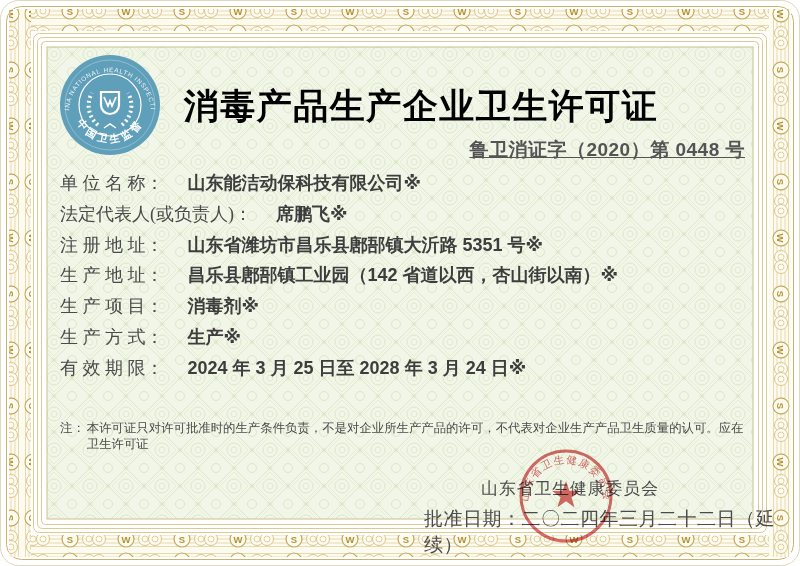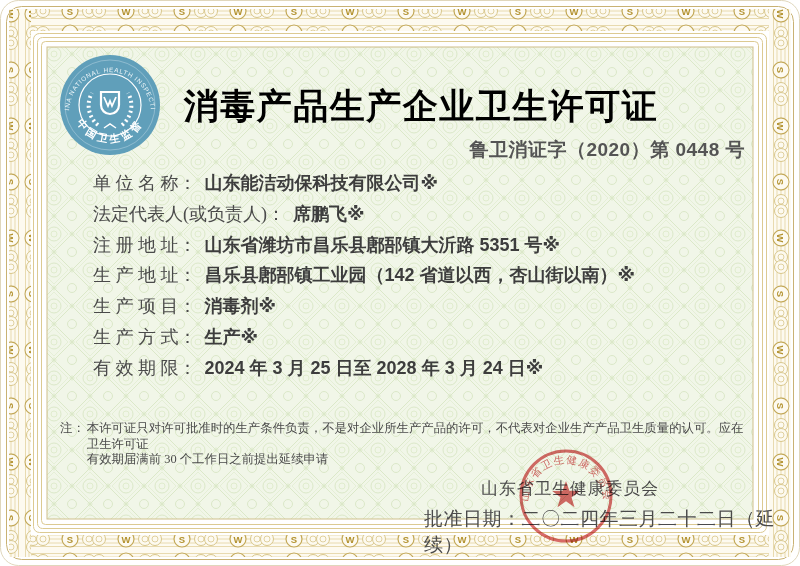--- a/index.html
+++ b/index.html
@@ -4,25 +4,25 @@
 <style>
   html,body{margin:0;padding:0;background:#ffffff;}
   #stage{position:relative;width:800px;height:566px;margin:0 auto;overflow:hidden;
          font-family:"Liberation Sans","DejaVu Sans",sans-serif;}
   .bg{position:absolute;left:0;top:0;}
   .layer{position:absolute;left:0;top:0;width:800px;height:566px;}
   .logo-wrap{position:absolute;left:58px;top:53px;width:104px;height:104px;}
   .title{position:absolute;left:42px;right:0;top:66px;text-align:center;
          font-size:35px;font-weight:700;letter-spacing:1.5px;color:#000000;margin-top:17px;}
   .license-no{position:absolute;right:55px;top:137px;font-size:19px;font-weight:700;
-              color:#545454;letter-spacing:0.5px;}
+              color:#545454;letter-spacing:0.5px;text-decoration:underline;}
   .fields{position:absolute;left:60px;top:168px;width:700px;}
   .frow{height:30.8px;line-height:30.8px;white-space:nowrap;font-size:18px;}
-  .flabel{font-family:"Liberation Serif","DejaVu Serif",serif;color:#4a4a4a;margin-left:33px;}
-  .fvalue{font-weight:700;color:#3d3d3d;margin-left:8px;}
+  .flabel{font-family:"Liberation Serif","DejaVu Serif",serif;color:#4a4a4a;}
+  .fvalue{font-weight:700;color:#3d3d3d;margin-left:24px;}
   .note{position:absolute;left:60px;top:421px;width:692px;display:flex;
         font-family:"Liberation Serif","DejaVu Serif",serif;
         font-size:12.4px;line-height:15.5px;color:#4a4a4a;}
   .note-prefix{flex:0 0 auto;margin-right:2px;}
   .authority{position:absolute;left:420px;top:477px;width:300px;text-align:center;
              font-size:16.8px;color:#4a4a4a;letter-spacing:1px;}
   .approval{position:absolute;left:424px;top:506px;font-size:19px;color:#4a4a4a;
             letter-spacing:0.5px;}
   .seal-wrap{position:absolute;left:511px;top:442px;width:110px;height:110px;
              mix-blend-mode:multiply;opacity:0.82;}
@@ -139,21 +139,20 @@
       </div>
       <div class="frow">
         <span class="flabel">有 效 期 限：</span><span class="fvalue">2024 年 3 月 25 日至 2028 年 3 月 24 日※</span>
       </div>
     </div>
 
     <div class="note">
       <span class="note-prefix">注：</span>
       <span>
         <span>本许可证只对许可批准时的生产条件负责，不是对企业所生产产品的许可，不代表对企业生产产品卫生质量的认可。应在卫生许可证</span><br>
-        <span>有效期届满前 30 个工作日之前提出延续申请</span>
       </span>
     </div>
 
     <div class="authority">山东省卫生健康委员会</div>
 
     <div class="approval">批准日期：二〇二四年三月二十二日（延续）</div>
 
     <div class="seal-wrap">
       <svg width="110" height="110" viewBox="0 0 110 110">
         <defs>

